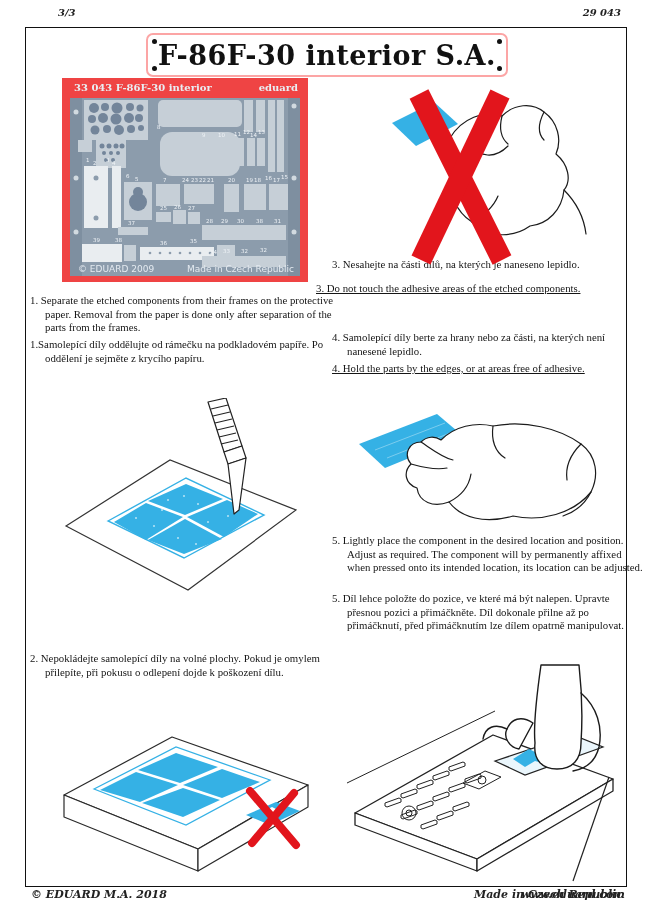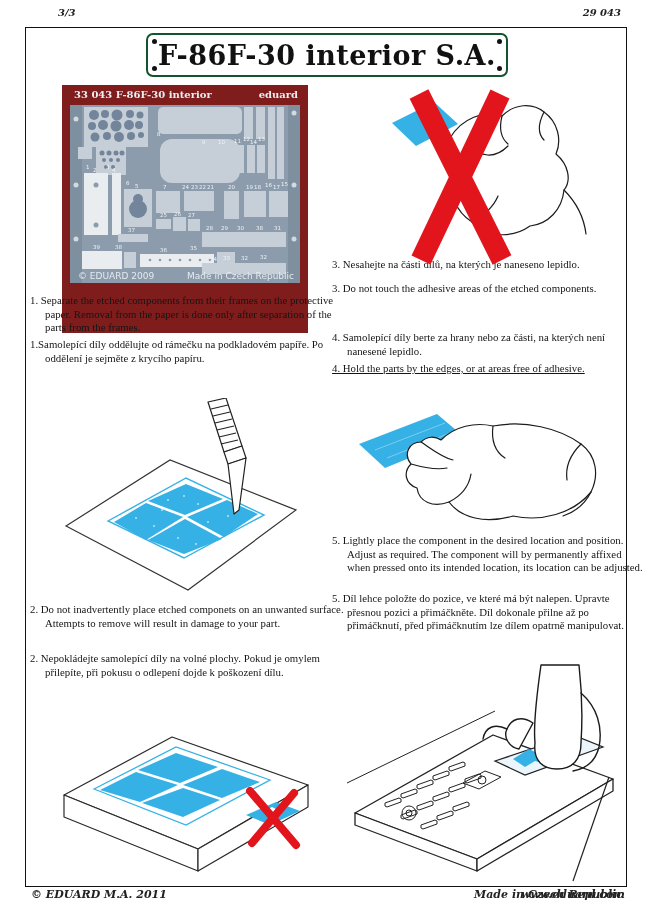--- a/index.html
+++ b/index.html
@@ -1,25 +1,25 @@
 <!DOCTYPE html>
 <html style="--blue: #35b1e5; --red: #e2151c;"><head>
 <meta charset="utf-8">
 <style>
   html,body{margin:0;padding:0;background:#ffffff;}
   #sheet{position:relative;width:650px;height:919px;background:#fff;overflow:hidden;
          font-family:"Liberation Serif",serif;color:#1a1a1a;}
   .corner{position:absolute;top:7px;font:bold italic 10px "DejaVu Serif",serif;color:#222;margin-left:27px;}
   #page-border{position:absolute;left:25px;top:27px;width:600px;height:858px;border:1.3px solid #111;}
-  #title-box{position:absolute;left:146px;top:33px;width:358px;height:40px;border:2px solid #14532d;
+  #title-box{position:absolute;left:146px;top:33px;width:358px;height:40px;border:2px solid #fca5a5;
              border-radius:7px;background:#fff;display:flex;align-items:center;justify-content:center;}
   #title-box .dot{position:absolute;width:5px;height:5px;border-radius:50%;background:#111;}
   #page-title{font:bold 27px "DejaVu Serif",serif;letter-spacing:.5px;color:#111;white-space:nowrap;}
   
-  #fret{position:absolute;left:62px;top:85px;width:246px;height:248px;background:#7f1d1d;}
+  #fret{position:absolute;left:62px;top:78px;width:246px;height:204px;background:#ef4444;}
   #fret-plate{position:absolute;left:8px;top:20px;width:230px;height:178px;background:#8c9cac;}
   .fret-hd{position:absolute;top:4px;font:bold 10px "DejaVu Serif",serif;color:#e9eef3;white-space:nowrap;}
   .fret-ft{position:absolute;bottom:2px;font:9px "DejaVu Sans",sans-serif;color:#e4eaf0;white-space:nowrap;}
   
   .instr{position:absolute;width:300px;font-size:10.8px;line-height:13.6px;
          padding-left:15px;text-indent:-15px;color:#151515;}
   .illus{position:absolute;}
   #footer-row{position:absolute;left:25px;top:888px;width:600px;font:bold italic 11px "DejaVu Serif",serif;color:#222;}
   #footer-row .fl{position:absolute;left:6px;top:0;}
   #footer-row .fc{position:absolute;left:1px;right:0;top:0;text-align:right;}
@@ -167,26 +167,25 @@
           <text x="190" y="154" font-size="5.5" fill="#eef2f6" font-family="&quot;DejaVu Sans&quot;, sans-serif">32</text>
         </svg>
       <div class="fret-ft" style="left:8px;">© EDUARD 2009</div>
       <div class="fret-ft" style="right:6px;">Made in Czech Republic</div>
     </div>
   </div>
 
   <div class="instr" style="left:30px;top:294px;">1. Separate the etched components from their frames on the protective paper. Removal from the paper is done only after separation of the parts from the frames.</div>
   <div class="instr" style="left:30px;top:338px;">1.Samolepící díly oddělujte od rámečku na podkladovém papíře. Po oddělení je sejměte z krycího papíru.</div>
   <div class="instr" style="left:332px;top:258px;width:296px;">3. Nesahejte na části dílů, na kterých je naneseno lepidlo.</div>
-  <div class="instr" style="left:332px;top:282px;width:296px;">3. Do not touch the adhesive areas of the etched components.</div>
+  <div class="instr" style="left:316px;top:282px;width:296px;text-decoration:underline;">3. Do not touch the adhesive areas of the etched components.</div>
   <div class="instr" style="left:332px;top:331px;width:296px;">4. Samolepící díly berte za hrany nebo za části, na kterých není nanesené lepidlo.</div>
   <div class="instr" style="left:332px;top:362px;width:296px;text-decoration:underline;">4. Hold the parts by the edges, or at areas free of adhesive.</div>
   <div class="instr" style="left:332px;top:534px;width:298px;">5. Lightly place the component in the desired location and position. Adjust as required. The component will by permanently affixed when pressed onto its intended location, its location can be adjusted.</div>
   <div class="instr" style="left:332px;top:592px;width:298px;">5. Díl lehce položte do pozice, ve které má být nalepen. Upravte přesnou pozici a přimáčkněte. Díl dokonale přilne až po přimáčknutí, před přimáčknutím lze dílem opatrně manipulovat.</div>
-  <div class="instr" style="left:30px;top:603px;">2. Do not inadvertently place etched componets on an unwanted surface. Attempts to remove will result in damage to your part.</div>
   <div class="instr" style="left:30px;top:652px;">2. Nepokládejte samolepící díly na volné plochy. Pokud je omylem přilepíte, při pokusu o odlepení dojde k poškození dílu.</div>
 
   <div class="illus" style="left:372px;top:88px;">
     <svg viewBox="0 0 228 178" width="228" height="178">
       <polygon points="20,35 62,14 86,36 44,58" fill="var(--blue)"></polygon>
       <g stroke="#1b1b1b" stroke-width="1.2" fill="#ffffff" stroke-linejoin="round" stroke-linecap="round">
         <path d="M78,50 C90,30 112,22 130,28 C142,16 160,14 172,24 C186,34 190,52 184,66 C196,76 200,92 192,102 C190,122 176,136 158,138 C138,152 112,148 100,134 C84,124 76,104 78,86 C72,70 72,62 78,50 Z"></path>
         <path fill="none" d="M130,28 C127,40 129,50 136,56"></path>
         <path fill="none" d="M172,24 C166,36 166,46 172,52"></path>
         <path fill="none" d="M98,58 C108,68 122,72 136,58"></path>
@@ -314,18 +313,18 @@
         <path d="M196,2 C192,30 188,60 190,80 C188,98 198,106 212,106 C228,106 236,96 236,80 C238,50 236,20 234,2 Z"></path>
         <path fill="none" d="M236,30 C252,44 258,64 254,84 C250,100 240,106 228,108"></path>
         <path d="M188,60 C176,52 166,56 162,66 C158,74 164,84 174,86 Z"></path>
         <path fill="none" d="M162,66 C150,60 140,64 138,76"></path>
       </g>
       <line x1="264" y1="114" x2="228" y2="218" stroke="#222" stroke-width="1.2"></line>
     </svg>
   </div>
 
   <div id="footer-row">
-    <span class="fl">© EDUARD  M.A. 2011</span>
+    <span class="fl">© EDUARD  M.A. 2018</span>
     <span class="fc">www.eduard.com</span>
     <span class="fr">Made in Czech Republic</span>
   </div>
 
 </div>
 
 </body></html>

